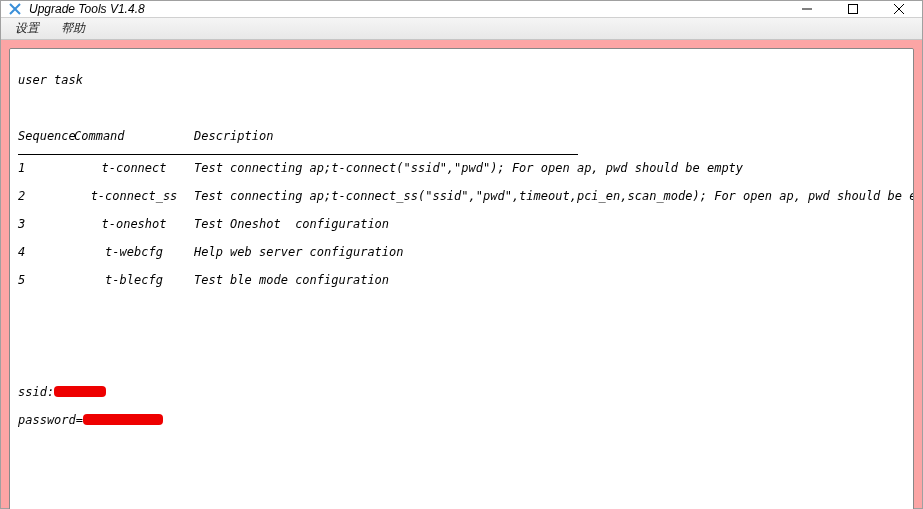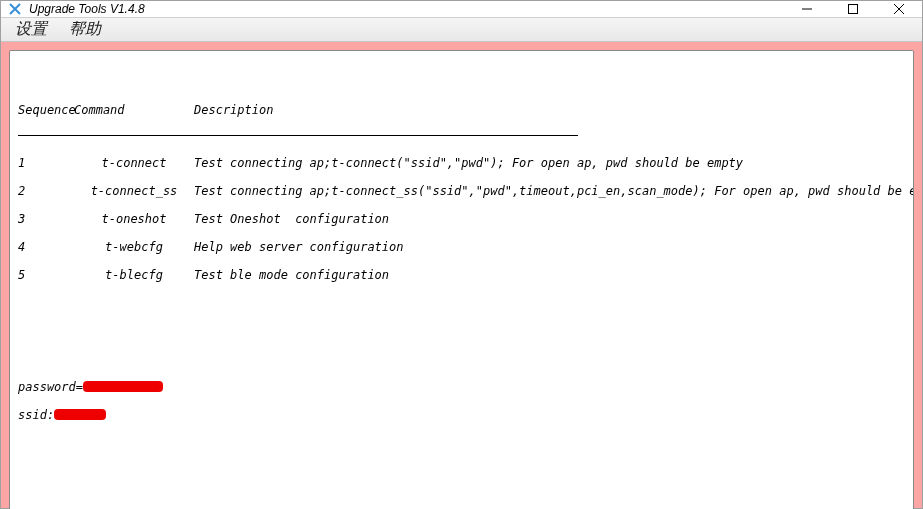--- a/index.html
+++ b/index.html
@@ -42,21 +42,21 @@
     font-size: 13px; color: #222;
     font-family: "Segoe MDL2 Assets", Arial;
   }
   .menubar {
     height: 24px;
     background: linear-gradient(#f5f5f5, #e8e8e8);
     border-bottom: 1px solid #c5c5c5;
     display: flex; align-items: center;
     padding-left: 10px;
     gap: 14px;
-    font-size: 16px;
+    font-size: 12px;
     color: #222;
   }
   .menuitem { padding: 2px 4px; }
   .content {
     flex: 1;
     padding: 8px;
     display: flex;
     flex-direction: column;
     gap: 6px;
   }
@@ -69,22 +69,22 @@
     font-family: "SimSun", "NSimSun", monospace;
     font-size: 12px;
     line-height: 14px;
     color: #000;
     overflow: auto;
     white-space: pre;
   }
   .headerrow {
     border-bottom: 1px solid #000;
     display: inline-block;
-    padding-bottom: 18px;
-    margin-bottom: 20px;
+    padding-bottom: 11px;
+    margin-bottom: 6px;
   }
   .hcol1 { display:inline-block; width:56px; }
   .hcol2 { display:inline-block; width:120px; }
   .hcol3 { display:inline-block; width:384px; }
   .trow .c1 { display:inline-block; width:56px; vertical-align: top; }
   .trow .c2 { display:inline-block; width:120px; vertical-align: top; text-align: center; }
   .trow .c3 { display:inline-block; }
   .termline { min-height: 14px; }
   .redact {
     display:inline-block;
@@ -131,31 +131,32 @@
   </div>
 
   <div class="menubar">
     <span class="menuitem">设置</span>
     <span class="menuitem">帮助</span>
   </div>
 
   <div class="content">
 
     <div class="terminal">
+<div class="termline">user task</div>
 <div class="termline"></div>
 <div class="termline headerrow"><span class="hcol1">Sequence</span><span class="hcol2">Command</span><span class="hcol3">Description</span></div>
 <div class="trow"><span class="c1">1</span><span class="c2">t-connect</span><span class="c3">Test connecting ap;t-connect("ssid","pwd"); For open ap, pwd should be empty</span></div>
 <div class="trow"><span class="c1">2</span><span class="c2">t-connect_ss</span><span class="c3">Test connecting ap;t-connect_ss("ssid","pwd",timeout,pci_en,scan_mode); For open ap, pwd should be empty</span></div>
 <div class="trow"><span class="c1">3</span><span class="c2">t-oneshot</span><span class="c3">Test Oneshot  configuration</span></div>
 <div class="trow"><span class="c1">4</span><span class="c2">t-webcfg</span><span class="c3">Help web server configuration</span></div>
 <div class="trow"><span class="c1">5</span><span class="c2">t-blecfg</span><span class="c3">Test ble mode configuration</span></div>
 <div class="termline"></div>
 <div class="termline"></div>
 <div class="termline"></div>
+<div class="termline"><span>ssid:</span><span class="redact w50"></span></div>
 <div class="termline"><span>password=</span><span class="redact w80"></span></div>
-<div class="termline"><span>ssid:</span><span class="redact w50"></span></div>
 <div class="termline"></div>
 
 
     </div>
 
   </div>
 </div>
 
 </body></html>

